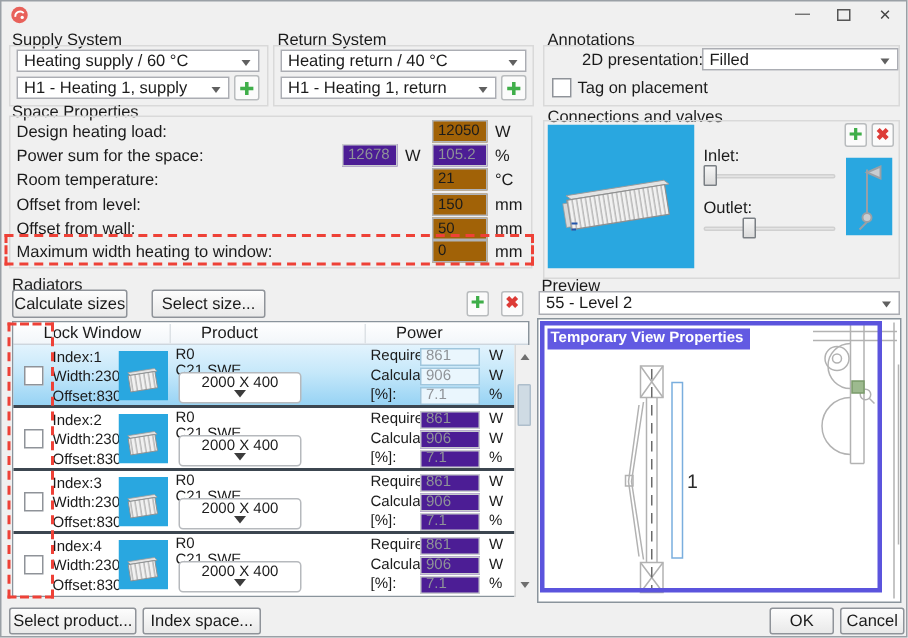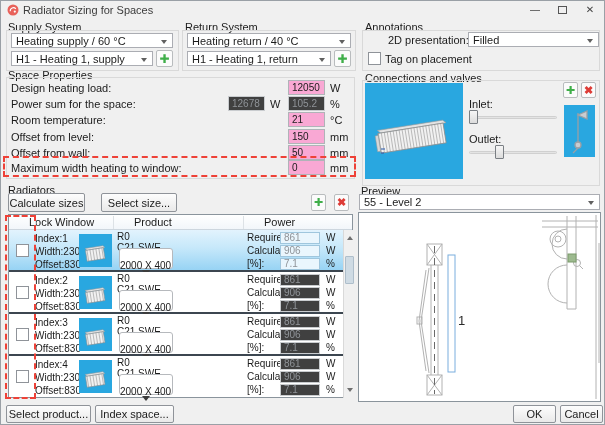--- a/index.html
+++ b/index.html
@@ -16,22 +16,22 @@
   .winctl { top:0; width:26px; height:17px; display:flex; align-items:center; justify-content:center; color:#444; font-size:10px; }
   .maxbox { width:9px; height:8px; border:1px solid #555; display:inline-block; }
   
   .group { border:1px solid #d9d9d9; background:transparent; }
   .seclabel { color:#1b1b1b; }
   
   .combo { background:#fff; border:1px solid #abadb3; padding:1px 16px 0 4px; overflow:hidden; white-space:nowrap; }
   .combo::after { content:""; position:absolute; right:5px; top:6px; width:0; height:0;
     border:3px solid transparent; border-top:4px solid #606060; }
   
-  .field { background:#f9a8d4; border:1px solid #b0b3b8; font:10px "Liberation Sans",sans-serif; padding:0 3px; color:#1b1b1b; width:100%; height:100%; }
-  .field.ro { background:#404040; color:#8f9398; border-color:#c9cccf; }
+  .field { background:#a16207; border:1px solid #b0b3b8; font:10px "Liberation Sans",sans-serif; padding:0 3px; color:#1b1b1b; width:100%; height:100%; }
+  .field.ro { background:#4c1d95; color:#8f9398; border-color:#c9cccf; }
   .unit { color:#1b1b1b; }
   
   .btn { background:linear-gradient(#fdfdfd,#e9e9e9); border:1px solid #8f9399; border-radius:2px;
     display:flex; align-items:center; justify-content:center; font-size:11px; cursor:default; }
   .iconbtn { background:#fbfbfb; border:1px solid #b9bcbe; border-radius:2px; display:flex; align-items:center; justify-content:center; }
   .plus-glyph { color:#3fae49; font-size:12px; line-height:1; }
   .x-glyph { color:#dd3b36; font-size:11px; line-height:1; font-weight:bold; }
   
   .cb { width:13px; height:13px; background:#fff; border:1px solid #8f9399; }
   
@@ -45,22 +45,22 @@
     border-bottom:1px solid #cdd6de; }
   .thead span { position:absolute; top:1px;padding-left:17px; }
   .hsep { position:absolute; top:1px; width:1px; height:13px; background:#dde2e6; }
   .trow { position:absolute; left:0; width:334px; height:42px; border-bottom:2px solid #3c4650; background:#fff; }
   .trow.sel { background:linear-gradient(180deg,#e2f3fd 0%,#c6e8fa 45%,#97d3f4 100%); }
   .kv { position:absolute; left:26px; width:28px; height:11px; display:flex; justify-content:space-between; font-size:10px; }
   .plabel { position:absolute; left:238px; font-size:10px; }
   .pwrfield { position:absolute; left:271px; width:40px; height:12px; }
   .trow.sel .field.ro { background:#eaf6fd; border-color:#9fc6dd; }
   .punit { position:absolute; left:317px; font-size:10px; }
-  .sizecombo { position:absolute; left:110px; top:18px; width:54px; height:21px; background:#fff;
-    border:1px solid #b6b9bd; border-radius:3px; text-align:left; font-size:10px; padding-top:11px; }
+  .sizecombo { position:absolute; left:110px; top:18px; width:82px; height:21px; background:#fff;
+    border:1px solid #b6b9bd; border-radius:3px; text-align:center; font-size:10px; padding-top:1px; }
   .sizecombo .arr { display:block; margin:-1px auto 0; width:0; height:0; border:4px solid transparent; border-top:5px solid #3c3c3c; }
   .prodline { position:absolute; left:108px; font-size:10px; }
   
   .sb { position:absolute; left:334px; top:15px; width:11px; height:168px; background:#f0f0f0; border-left:1px solid #d9d9d9; }
   .sbbtn { position:absolute; left:0; width:11px; height:13px; background:#f0f0f0; display:flex; align-items:center; justify-content:center; }
   .sbtri-up { width:0;height:0;border:3px solid transparent;border-bottom:4px solid #6f6f6f; }
   .sbtri-dn { width:0;height:0;border:3px solid transparent;border-top:4px solid #6f6f6f; }
   .sbthumb { position:absolute; left:1px; top:26px; width:9px; height:28px; background:#cfdbe4; border:1px solid #aebecb; border-radius:1px; }
   
   .preview-panel { background:#fff; border:1px solid #8a949c; }
@@ -80,21 +80,20 @@
     </pattern>
   </defs>
 </svg>
 
 <div class="abs titlebar">
   <svg class="abs" style="left:6px;top:3px" width="12" height="12">
     <circle cx="6" cy="6" r="5.5" fill="#e8615a"></circle>
     <path d="M3.2 7.2 a3.2 3.2 0 0 1 5.6 -2.4" stroke="#fff" stroke-width="1.2" fill="none"></path>
     <circle cx="7.8" cy="7.6" r="1.1" fill="#fff"></circle>
   </svg>
-  <span class="abs title-text">Radiator Sizing for Spaces</span>
   <div class="abs winctl" style="left:521px">—</div>
   <div class="abs winctl" style="left:548px">
       <span class="maxbox"></span>
     </div>
   <div class="abs winctl" style="left:576px">✕</div>
 </div>
 
 <span class="abs seclabel" style="left:7px;top:20px">Supply System</span>
 <div class="abs group" style="left:5px;top:29px;width:173px;height:41px"></div>
 <div class="abs combo" style="left:10px;top:32px;width:162px;height:15px"><span>Heating supply / 60 °C</span></div>
@@ -376,18 +375,21 @@
       <path d="M68 162 L83 182 M83 162 L68 182"></path>
       <path d="M70 55 L62 108 L70 160 M67 57 L60 108 L67 158"></path>
       <rect x="58" y="104" width="5" height="7"></rect>
       <path d="M237 2 V186 M240 30 V150"></path>
     </g>
     <rect x="209" y="41" width="8" height="8" fill="#9dba8f" stroke="#7a9a6a"></rect>
     <path d="M75.5 33 V181" stroke="#6a6a6a" stroke-dasharray="7 5" fill="none"></path>
     <rect x="89" y="42" width="7" height="117" fill="none" stroke="#7aaede"></rect>
     <text x="99" y="112" font-size="13" fill="#2a2a2a">1</text>
   </svg>
+  <div class="viewport">
+    <div class="badge">Temporary View Properties</div>
+  </div>
 </div>
 
 <div class="abs btn" style="left:5px;top:404px;width:85px;height:18px">Select product...</div>
 <div class="abs btn" style="left:94px;top:404px;width:79px;height:18px">Index space...</div>
 <div class="abs btn" style="left:512px;top:404px;width:43px;height:18px">OK</div>
 <div class="abs btn" style="left:559px;top:404px;width:43px;height:18px">Cancel</div>
 
 </body></html>

